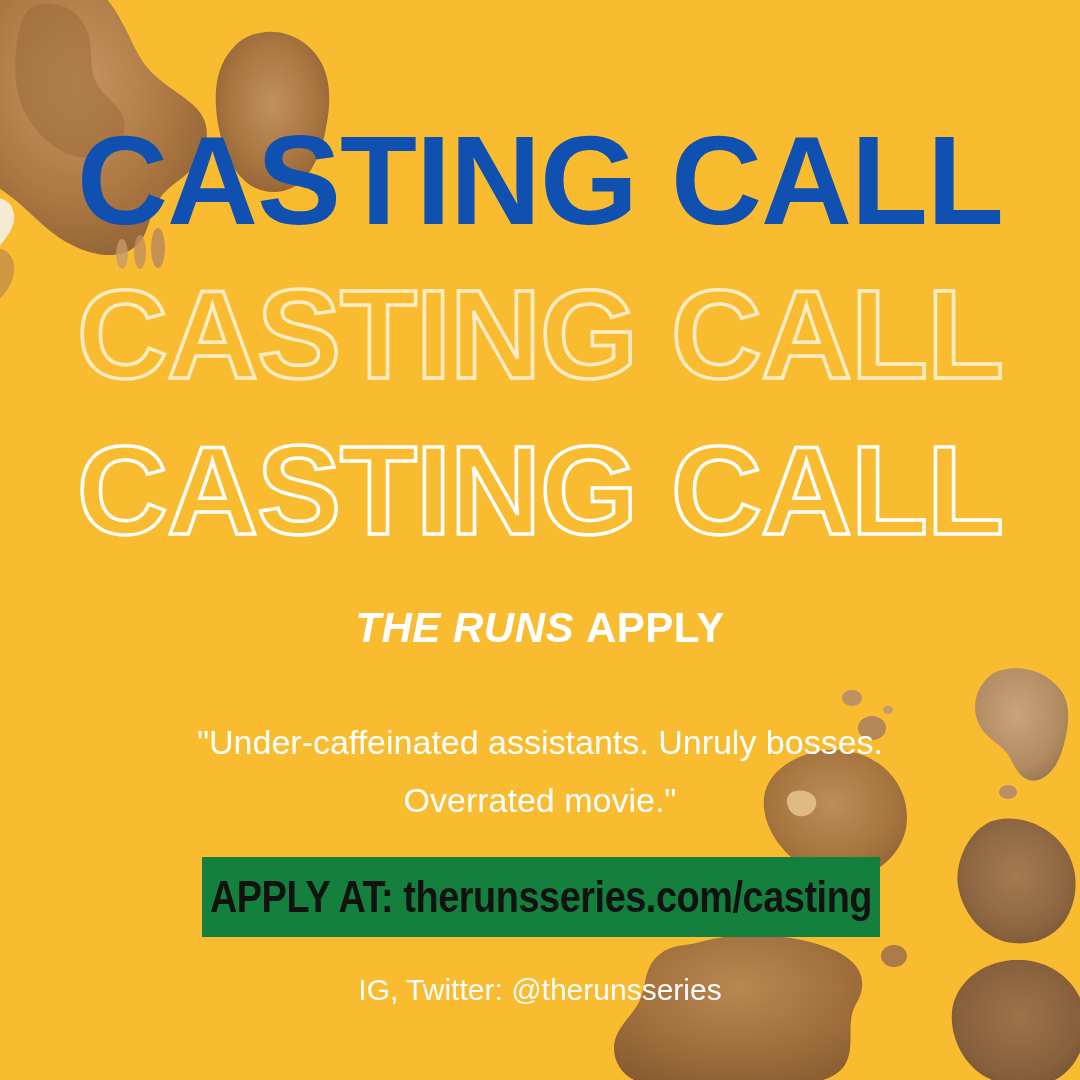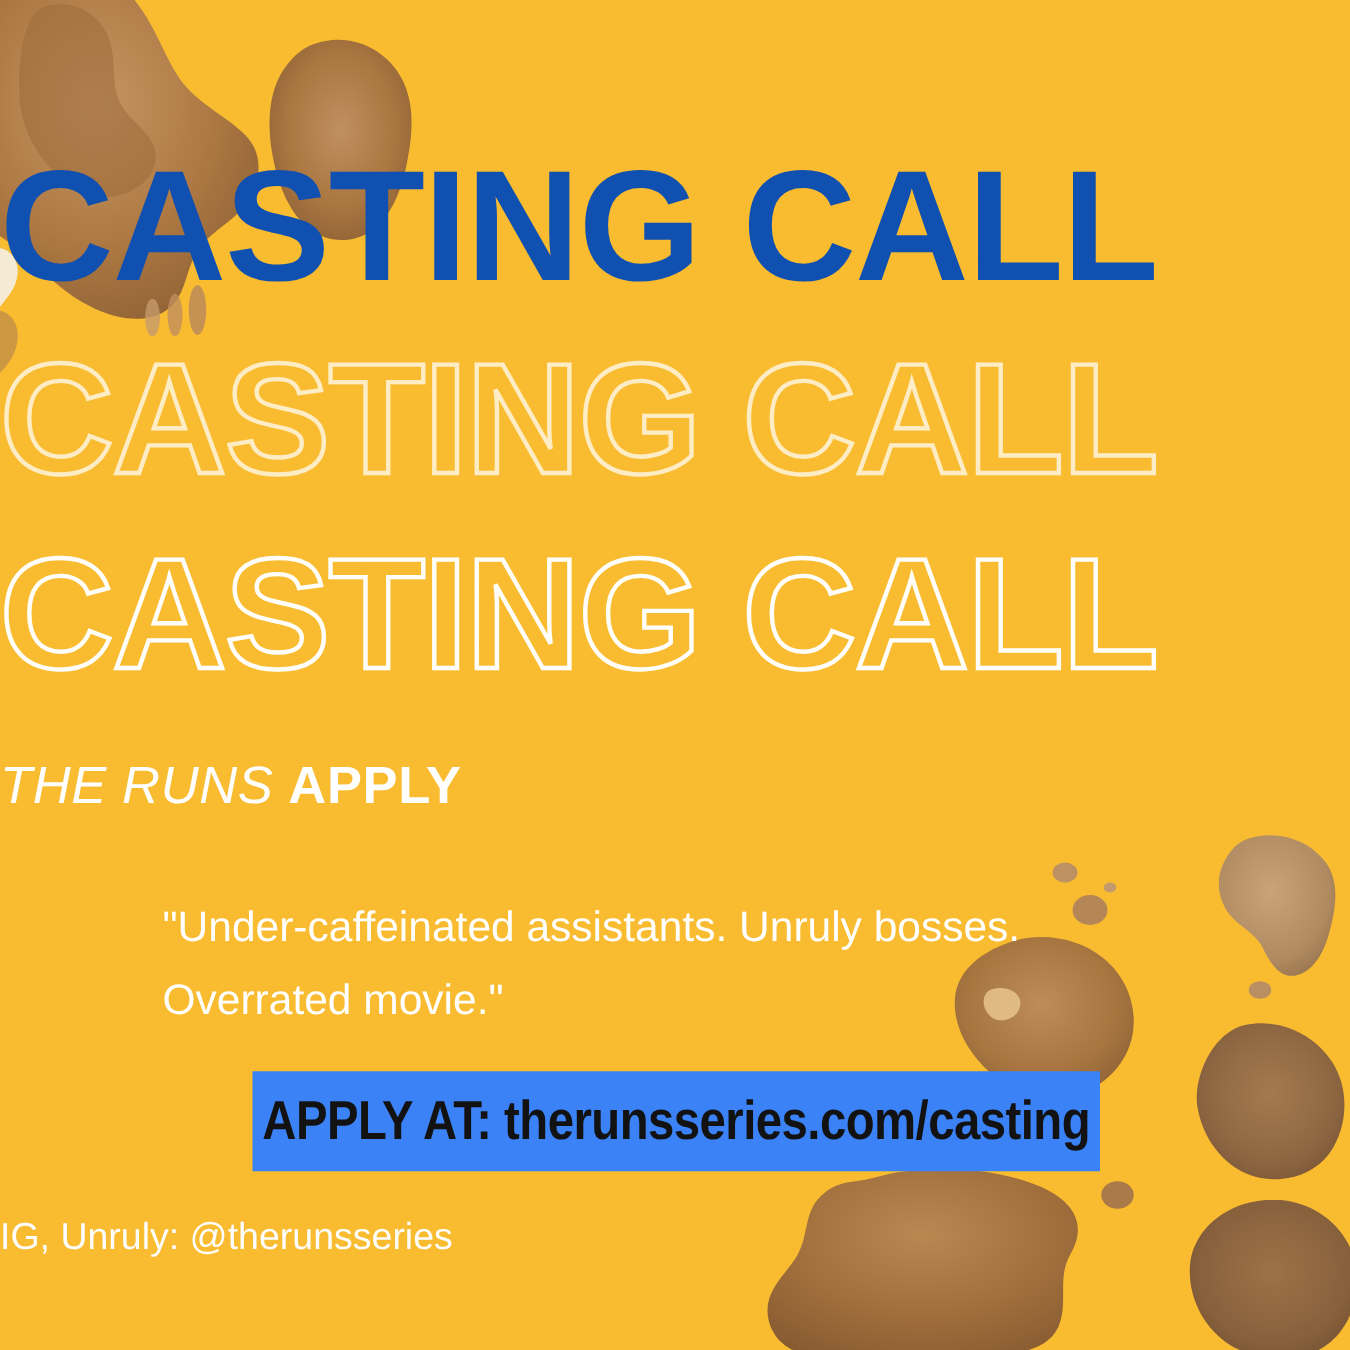--- a/index.html
+++ b/index.html
@@ -26,20 +26,21 @@
   }
   .stain {
     position: absolute;
   }
 
   
   .content {
     position: absolute;
     inset: 0;
     z-index: 5;
+    text-align: center;
   }
 
   .title-main {
     position: absolute;
     left: 0;
     right: 0;
     top: 118px;
     font-size: 126px;
     line-height: 1;
     font-weight: 700;
@@ -75,21 +76,21 @@
     top: 607px;
     font-size: 42px;
     line-height: 1;
     font-weight: 700;
     letter-spacing: 0.5px;
     color: #ffffff;
     white-space: nowrap;
   }
   .series-line .em {
     font-style: italic;
-    font-weight: 400;
+    font-weight: 700;
   }
   .series-line .sep {
     display: inline-block;
     width: 12px;
   }
 
   .quote {
     position: absolute;
     left: 130px;
     right: 130px;
@@ -99,21 +100,21 @@
     font-weight: 400;
     color: #ffffff;
   }
 
   .apply-banner {
     position: absolute;
     left: 202px;
     top: 857px;
     width: 678px;
     height: 80px;
-    background: #3b82f6;
+    background: #15803d;
     display: flex;
     align-items: center;
     justify-content: center;
   }
   .apply-text {
     font-size: 44px;
     line-height: 1;
     font-weight: 700;
     color: #121212;
     white-space: nowrap;
@@ -282,16 +283,16 @@
       <div>Overrated movie."</div>
     </div>
 
     <div class="apply-banner">
       <div class="apply-text">
         <span class="lead">APPLY AT:</span>
         <span>therunsseries.com/casting</span>
       </div>
     </div>
 
-    <div class="social">IG, Unruly: @therunsseries</div>
+    <div class="social">IG, Twitter: @therunsseries</div>
 
   </div>
 </div>
 
 </body></html>

